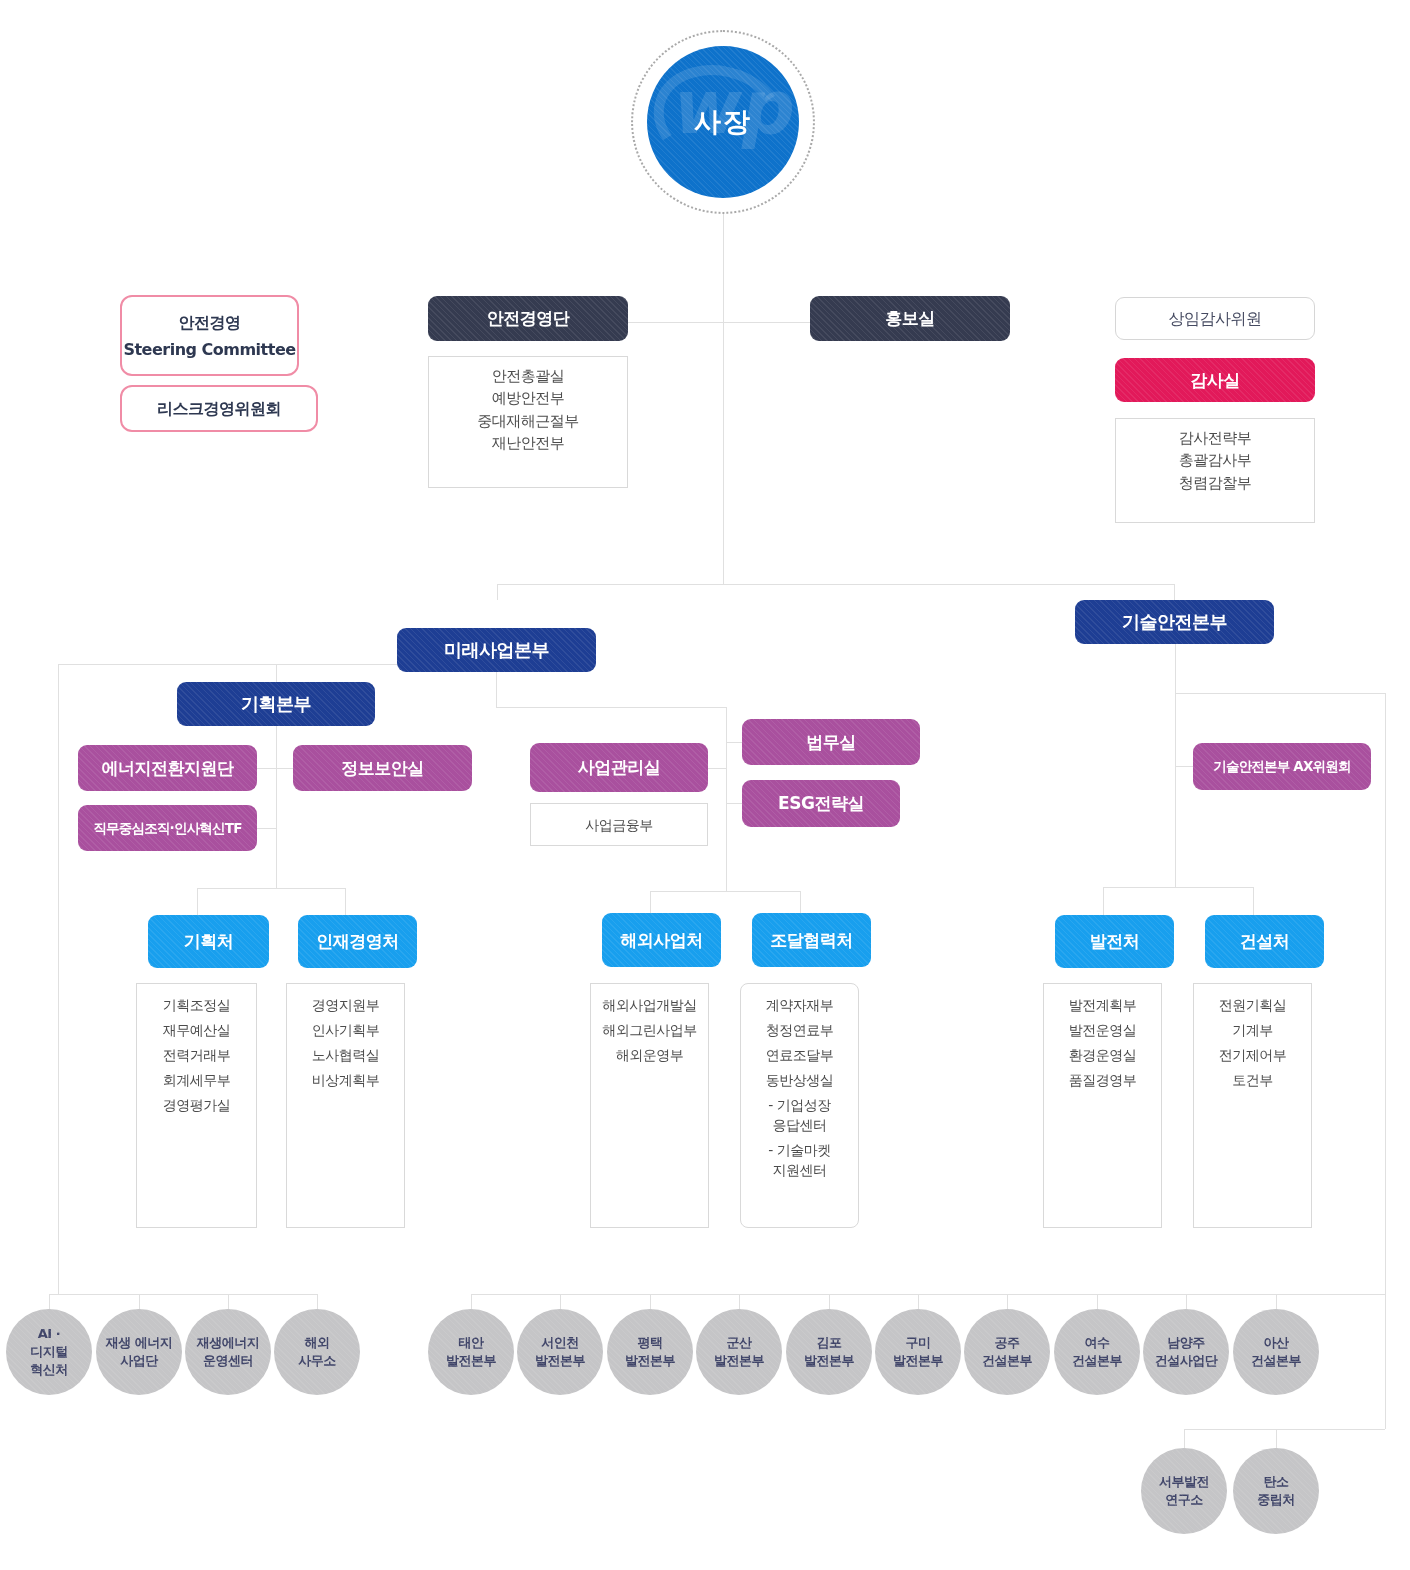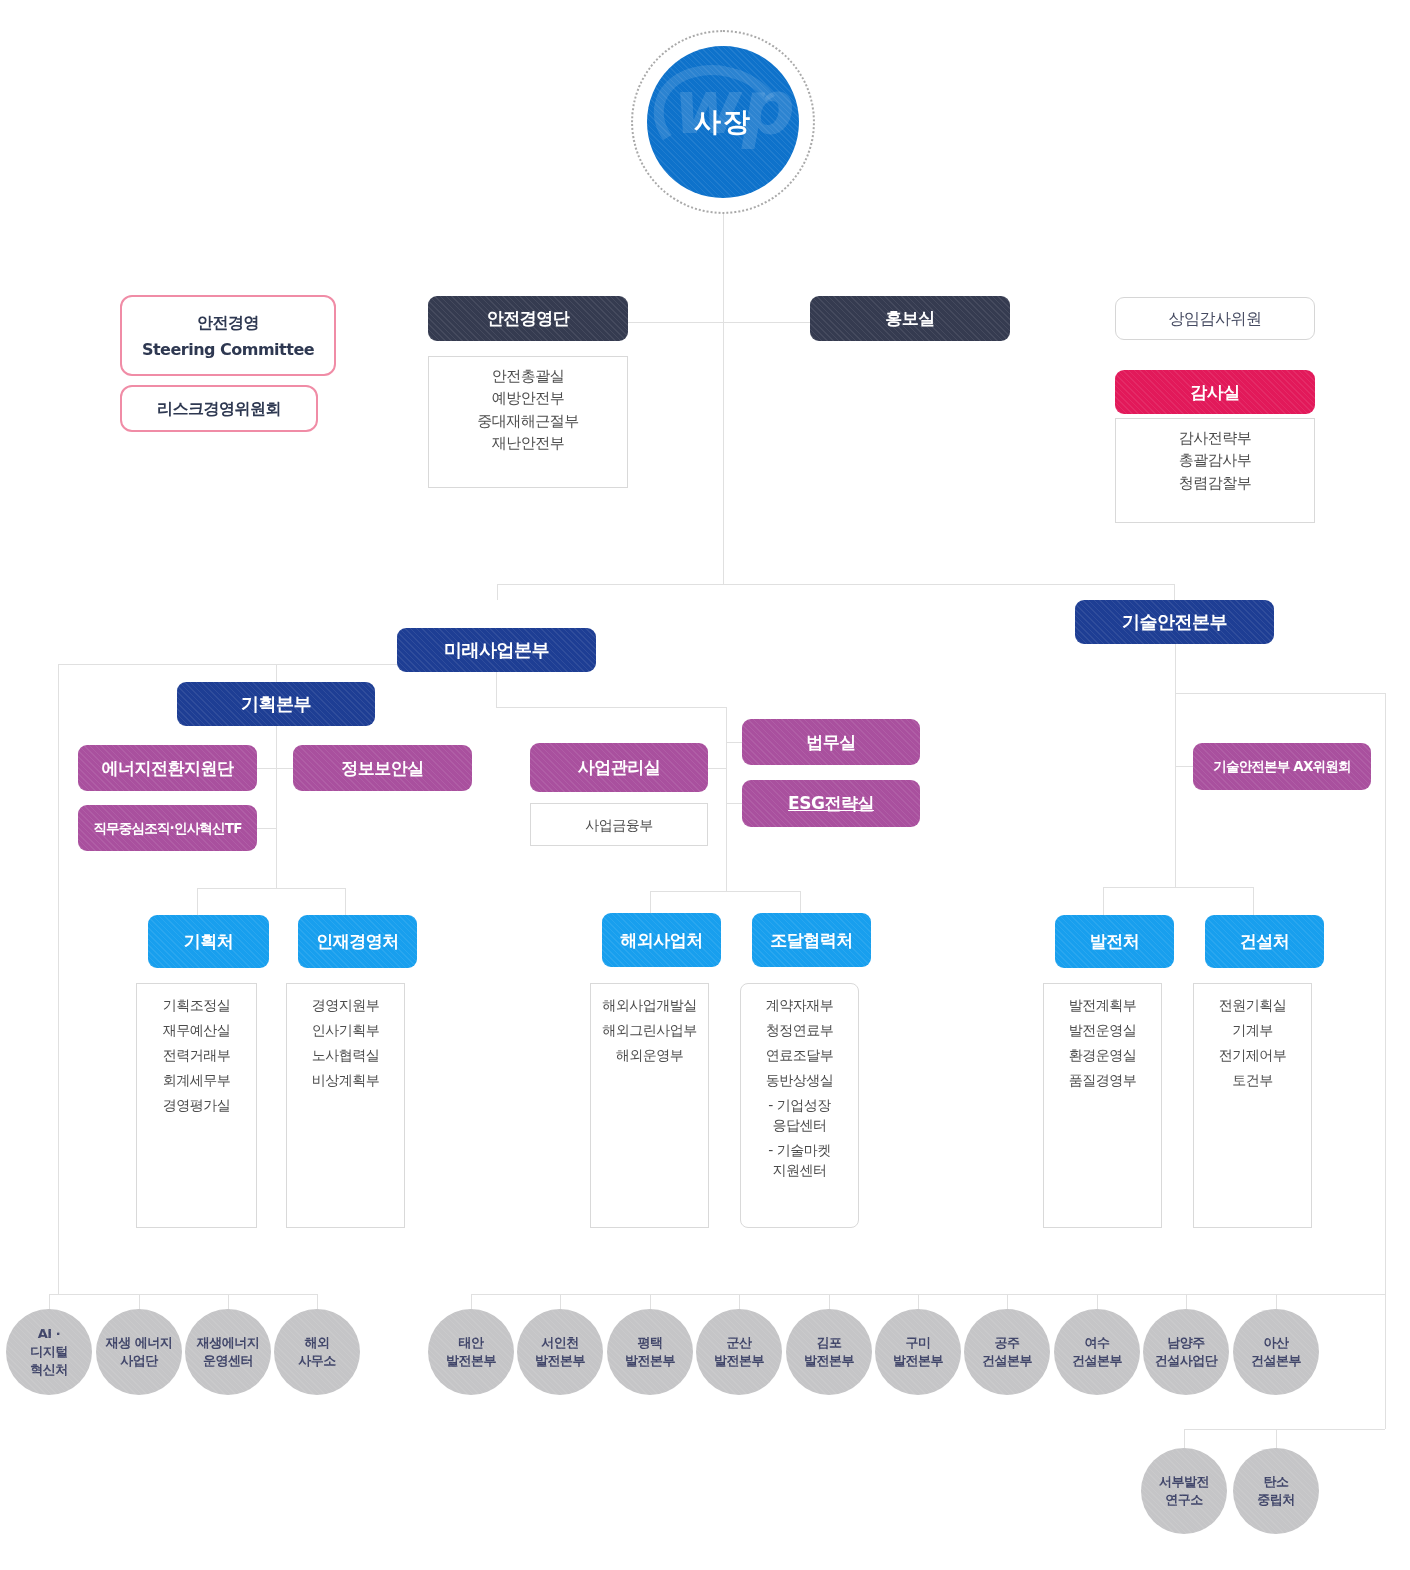--- a/index.html
+++ b/index.html
@@ -88,36 +88,36 @@
     <div class="line" style="left: 1175px; top: 644px; width: 1px; height: 243px;"></div>
     <div class="line" style="left: 1175px; top: 766px; width: 18px; height: 1px;"></div>
     <div class="line" style="left: 1175px; top: 693px; width: 210px; height: 1px;"></div>
     <div class="line" style="left: 1385px; top: 693px; width: 1px; height: 736px;"></div>
     <div class="line" style="left: 1103px; top: 887px; width: 150px; height: 1px;"></div>
     <div class="line" style="left: 1103px; top: 887px; width: 1px; height: 28px;"></div>
     <div class="line" style="left: 1253px; top: 887px; width: 1px; height: 28px;"></div>
     <div class="line" style="left: 49px; top: 1294px; width: 268px; height: 1px;"></div>
     <div class="line" style="left: 471px; top: 1294px; width: 914px; height: 1px;"></div>
     <div class="line" style="left: 1184px; top: 1429px; width: 201px; height: 1px;"></div>
-    <div class="box committee" style="left: 120px; top: 295px; width: 216px; height: 81px;">안전경영
+    <div class="box committee" style="left: 120px; top: 295px; width: 179px; height: 81px;">안전경영
 Steering Committee</div>
     <div class="box committee" style="left: 120px; top: 385px; width: 198px; height: 47px;">리스크경영위원회</div>
     <div class="box staff" style="left: 428px; top: 296px; width: 200px; height: 45px;">안전경영단</div>
     <div class="box staff" style="left: 810px; top: 296px; width: 200px; height: 45px;">홍보실</div>
     <div class="box plain" style="left: 1115px; top: 297px; width: 200px; height: 43px;">상임감사위원</div>
-    <div class="box audit" style="left: 1115px; top: 370px; width: 200px; height: 44px;">감사실</div>
+    <div class="box audit" style="left: 1115px; top: 358px; width: 200px; height: 44px;">감사실</div>
     <div class="box division" style="left: 397px; top: 628px; width: 199px; height: 44px;">미래사업본부</div>
     <div class="box division" style="left: 1075px; top: 600px; width: 199px; height: 44px;">기술안전본부</div>
     <div class="box division" style="left: 177px; top: 682px; width: 198px; height: 44px;">기획본부</div>
     <div class="box office" style="left: 78px; top: 745px; width: 179px; height: 46px;">에너지전환지원단</div>
     <div class="box office" style="left: 293px; top: 745px; width: 179px; height: 46px;">정보보안실</div>
     <div class="box office small" style="left: 78px; top: 805px; width: 179px; height: 46px;">직무중심조직·인사혁신TF</div>
     <div class="box office" style="left: 530px; top: 743px; width: 178px; height: 49px;">사업관리실</div>
     <div class="box office" style="left: 742px; top: 719px; width: 178px; height: 46px;">법무실</div>
-    <div class="box office" style="left: 742px; top: 780px; width: 178px; height: 47px; text-decoration: underline;">ESG전략실</div>
+    <div class="box office" style="left: 742px; top: 780px; width: 158px; height: 47px;">ESG전략실</div>
     <div class="box office small" style="left: 1193px; top: 743px; width: 178px; height: 47px;">기술안전본부 AX위원회</div>
     <div class="box bureau" style="left: 136px; top: 915px; width: 121px; height: 53px;">기획처</div>
     <div class="box bureau" style="left: 286px; top: 915px; width: 119px; height: 53px;">인재경영처</div>
     <div class="box bureau" style="left: 590px; top: 913px; width: 119px; height: 54px;">해외사업처</div>
     <div class="box bureau" style="left: 740px; top: 913px; width: 119px; height: 54px;">조달협력처</div>
     <div class="box bureau" style="left: 1043px; top: 915px; width: 119px; height: 53px;">발전처</div>
     <div class="box bureau" style="left: 1193px; top: 915px; width: 119px; height: 53px;">건설처</div>
     <div class="listbox tight" style="left: 428px; top: 356px; width: 200px; height: 132px;">
       <div class="list-item">안전총괄실</div>
       <div class="list-item">예방안전부</div>

